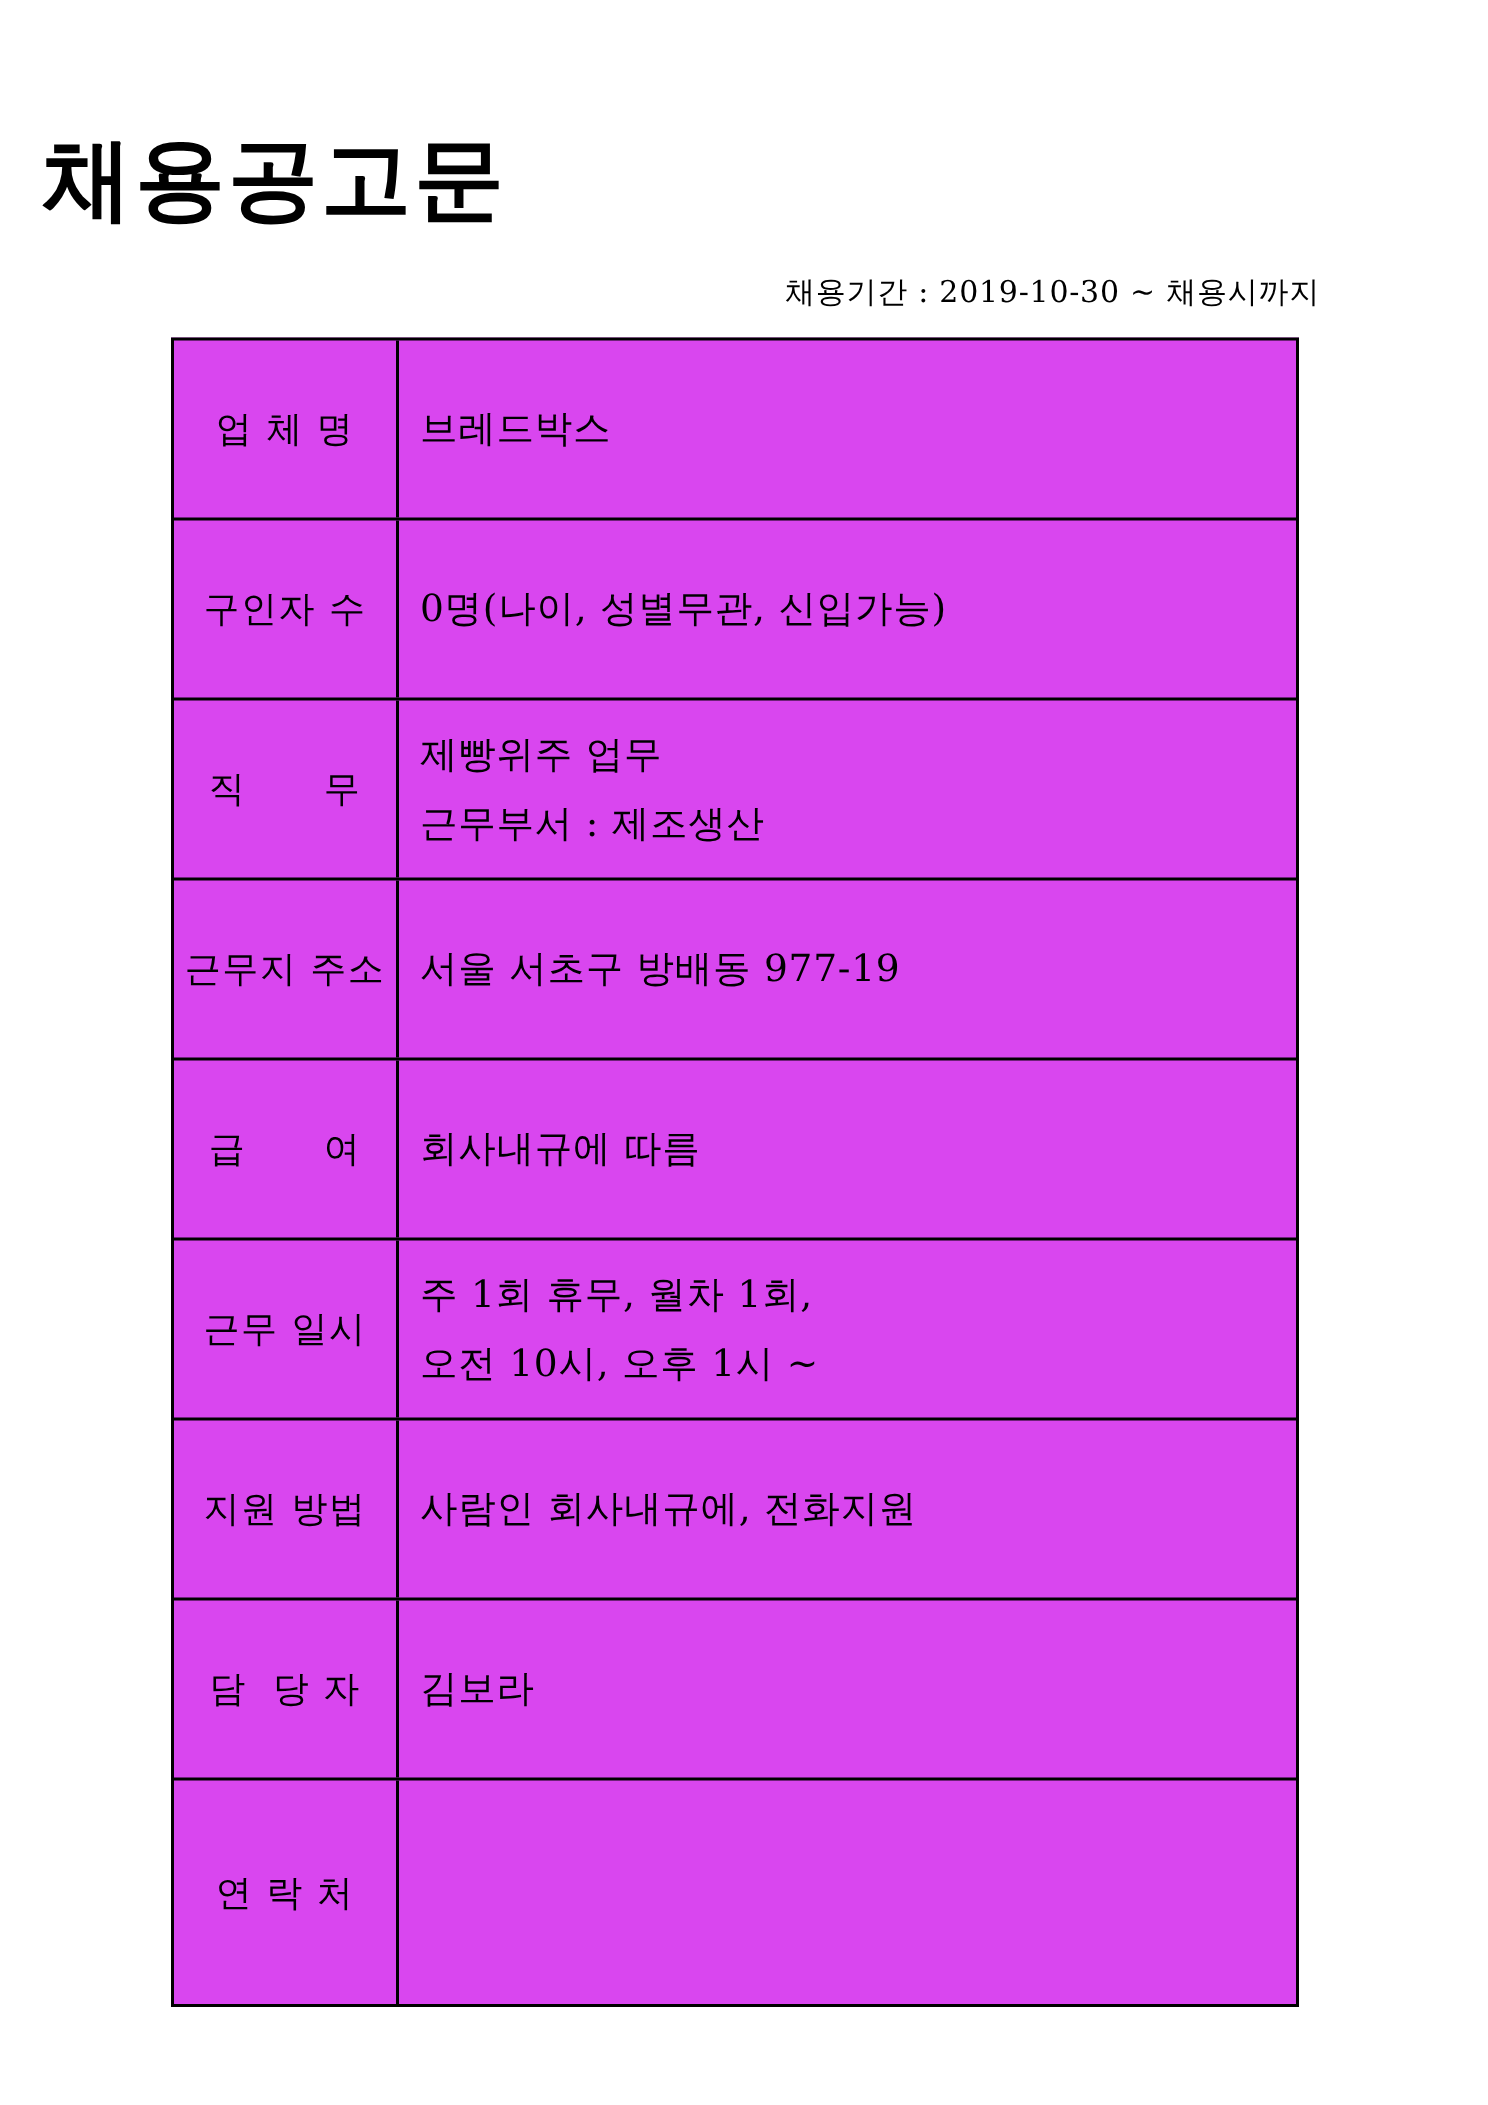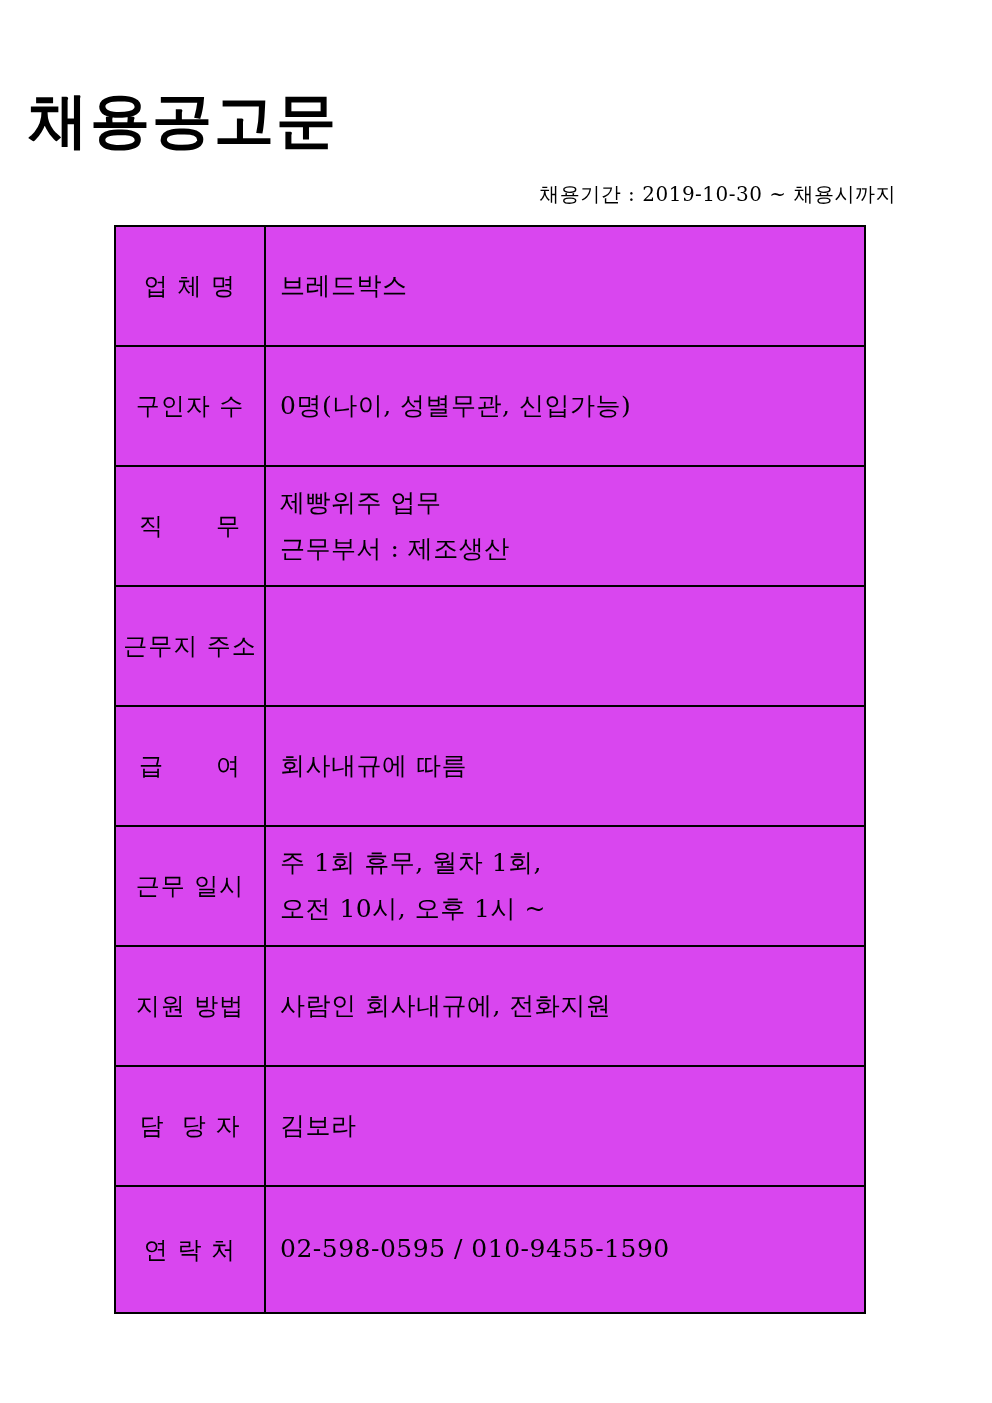--- a/index.html
+++ b/index.html
@@ -25,21 +25,21 @@
     font-size: 60px;
     font-weight: 700;
     letter-spacing: 2px;
     line-height: 1.2;
     white-space: pre;
     margin-left: 28px;
   }
   .doc-subtitle {
     position: absolute;
     top: 181px;
-    right: 96px;
+    right: 112px;
     font-size: 20px;
     letter-spacing: 0.5px;
     line-height: 1.3;
     white-space: pre;
   }
   .jtable {
     position: absolute;
     left: 114px;
     top: 225px;
     width: 752px;
@@ -47,21 +47,21 @@
     box-sizing: border-box;
     background: #d946ef;
   }
   .jrow {
     display: flex;
     height: 120px;
     border-bottom: 2px solid #000000;
     box-sizing: border-box;
   }
   .jrow:last-child {
-    height: 125px;
+    height: 149px;
     border-bottom: none;
   }
   .label-cell {
     width: 150px;
     flex: 0 0 150px;
     border-right: 2px solid #000000;
     box-sizing: border-box;
     display: flex;
     align-items: center;
     justify-content: center;
@@ -102,20 +102,21 @@
     </div>
 
     <div class="jrow">
       <div class="label-cell">직      무</div>
       <div class="value-cell">제빵위주 업무
 근무부서 : 제조생산</div>
     </div>
 
     <div class="jrow">
       <div class="label-cell">근무지 주소</div>
+      <div class="value-cell">서울 서초구 방배동 977-19</div>
     </div>
 
     <div class="jrow">
       <div class="label-cell">급      여</div>
       <div class="value-cell">회사내규에 따름</div>
     </div>
 
     <div class="jrow">
       <div class="label-cell">근무 일시</div>
       <div class="value-cell">주 1회 휴무, 월차 1회,
@@ -127,18 +128,17 @@
       <div class="value-cell">사람인 회사내규에, 전화지원</div>
     </div>
 
     <div class="jrow">
       <div class="label-cell">담  당 자</div>
       <div class="value-cell">김보라</div>
     </div>
 
     <div class="jrow">
       <div class="label-cell">연 락 처</div>
-      <div class="value-cell">02-598-0595 / 010-9455-1590</div>
     </div>
 
   </div>
 
 </div>
 
 </body></html>

